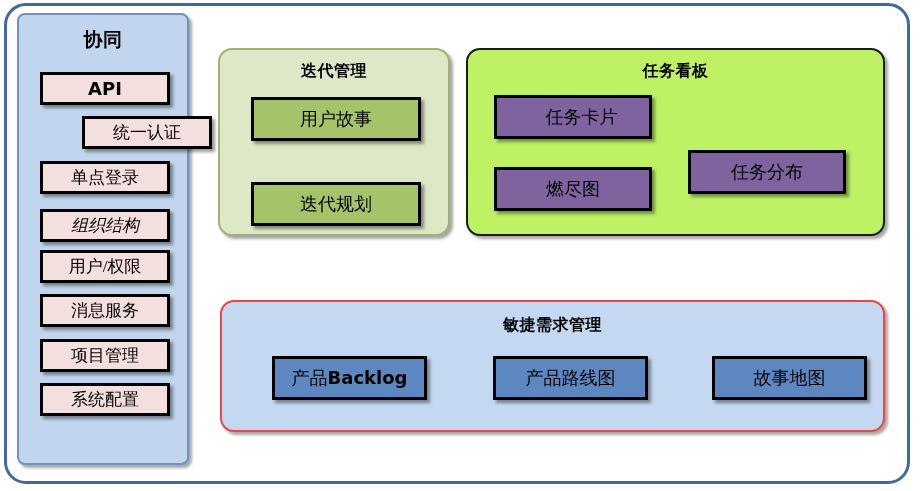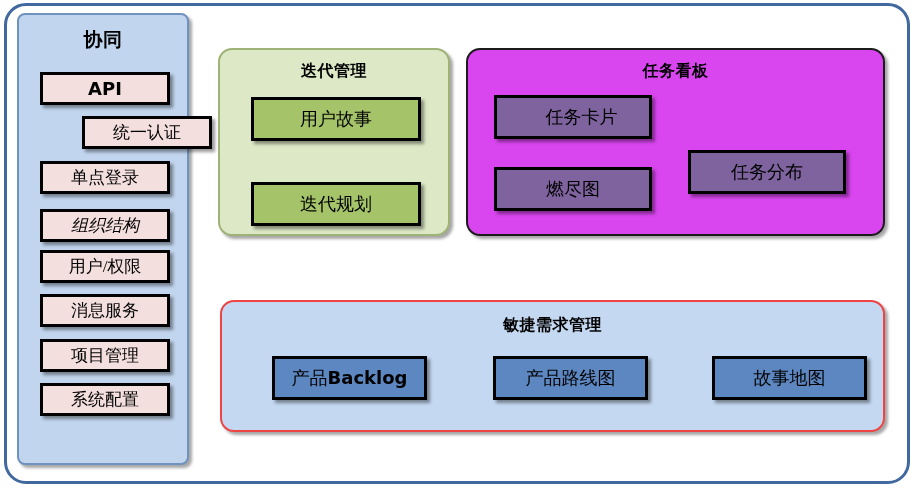--- a/index.html
+++ b/index.html
@@ -79,21 +79,21 @@
     top: 11px;
     font-size: 16px;
   }
 
   
   .panel-taskboard {
     left: 466px;
     top: 48px;
     width: 419px;
     height: 188px;
-    background: #d946ef;
+    background: #bef264;
     border: 2px solid #1b1b1b;
   }
   .panel-taskboard .panel-title {
     top: 11px;
     font-size: 16px;
   }
 
   
   .panel-agile {
     left: 220px;

